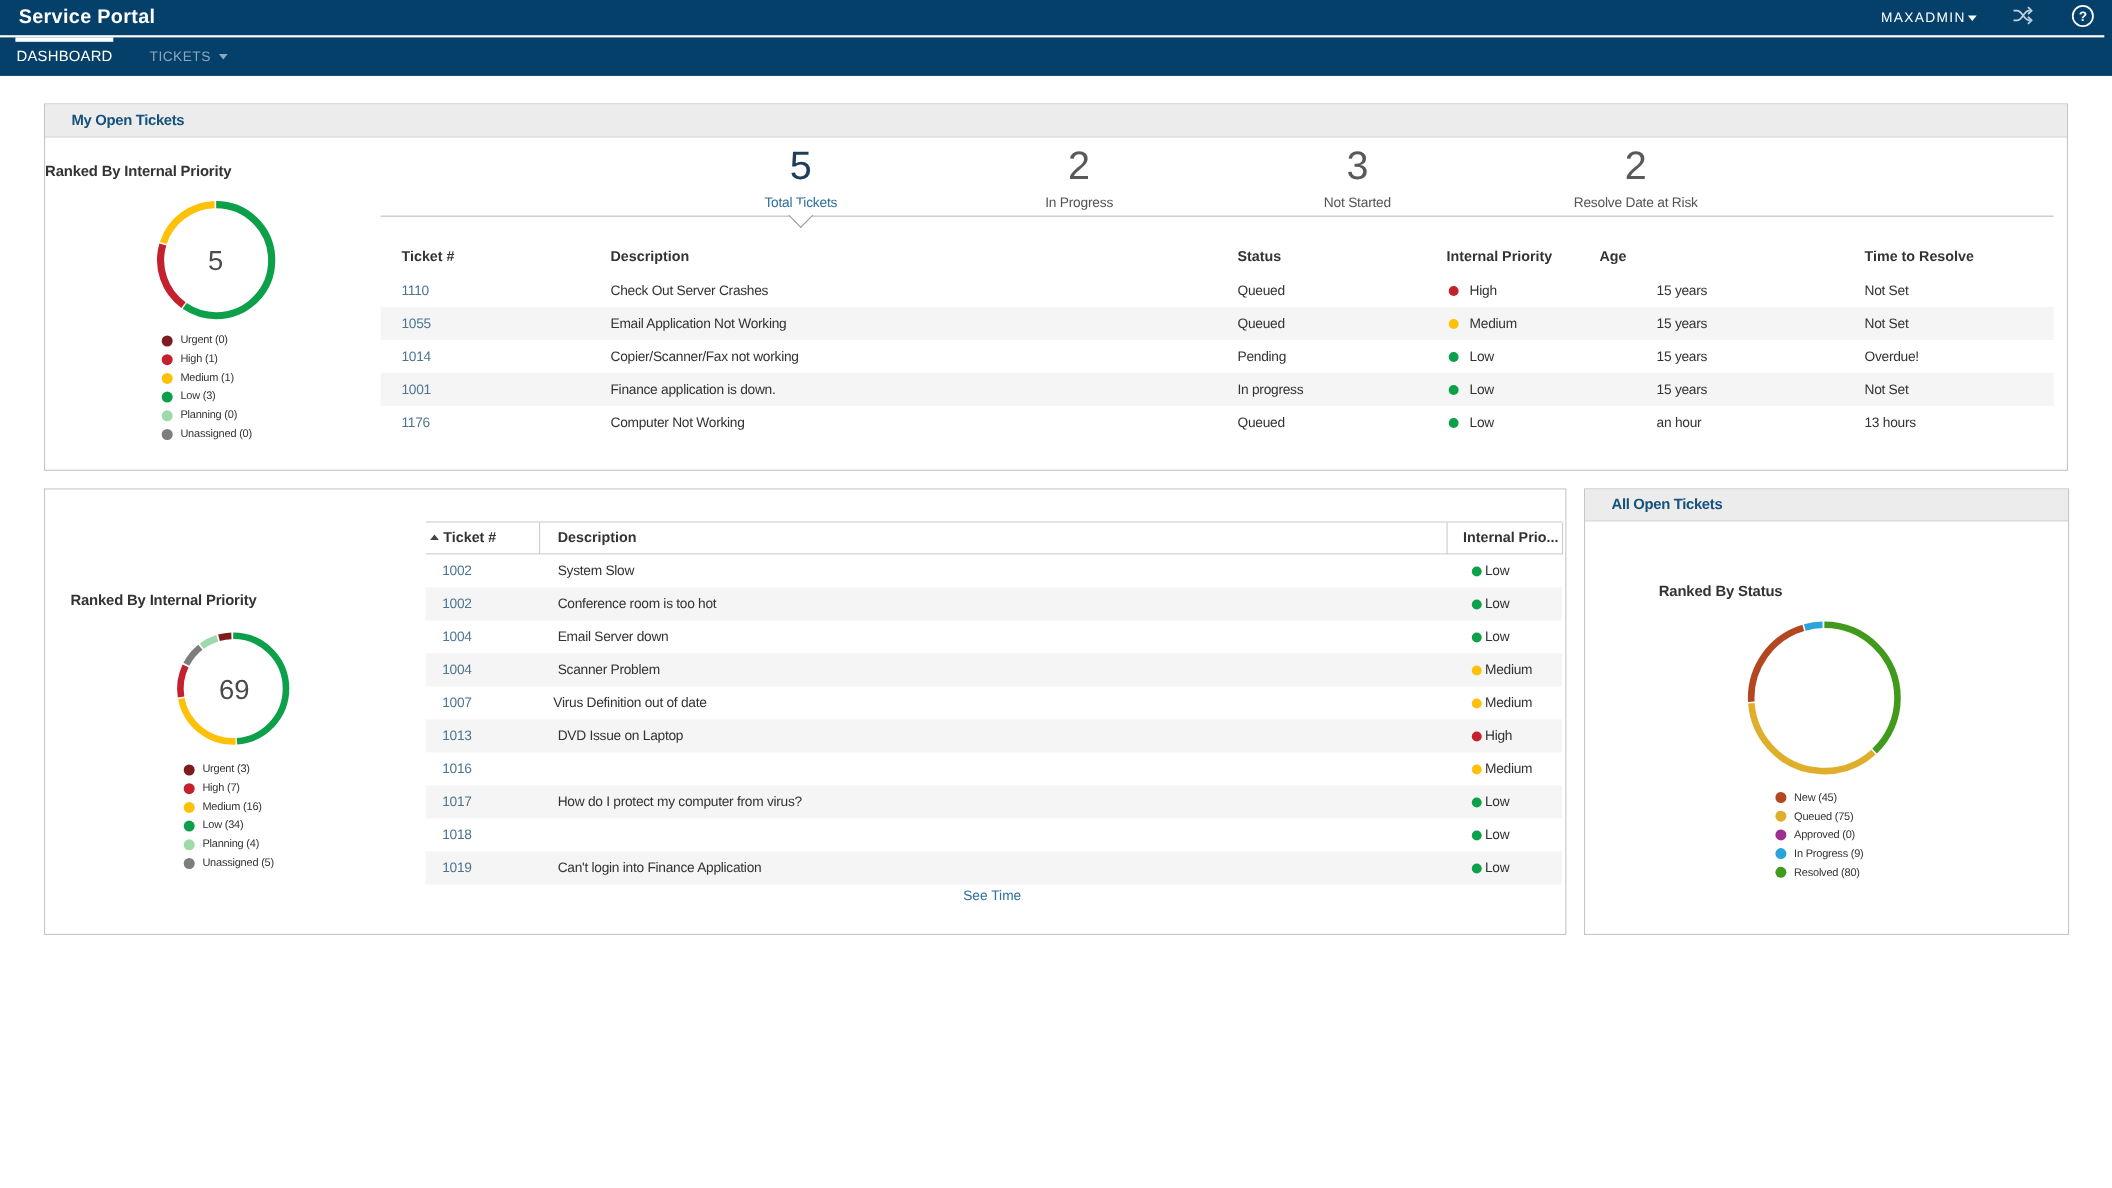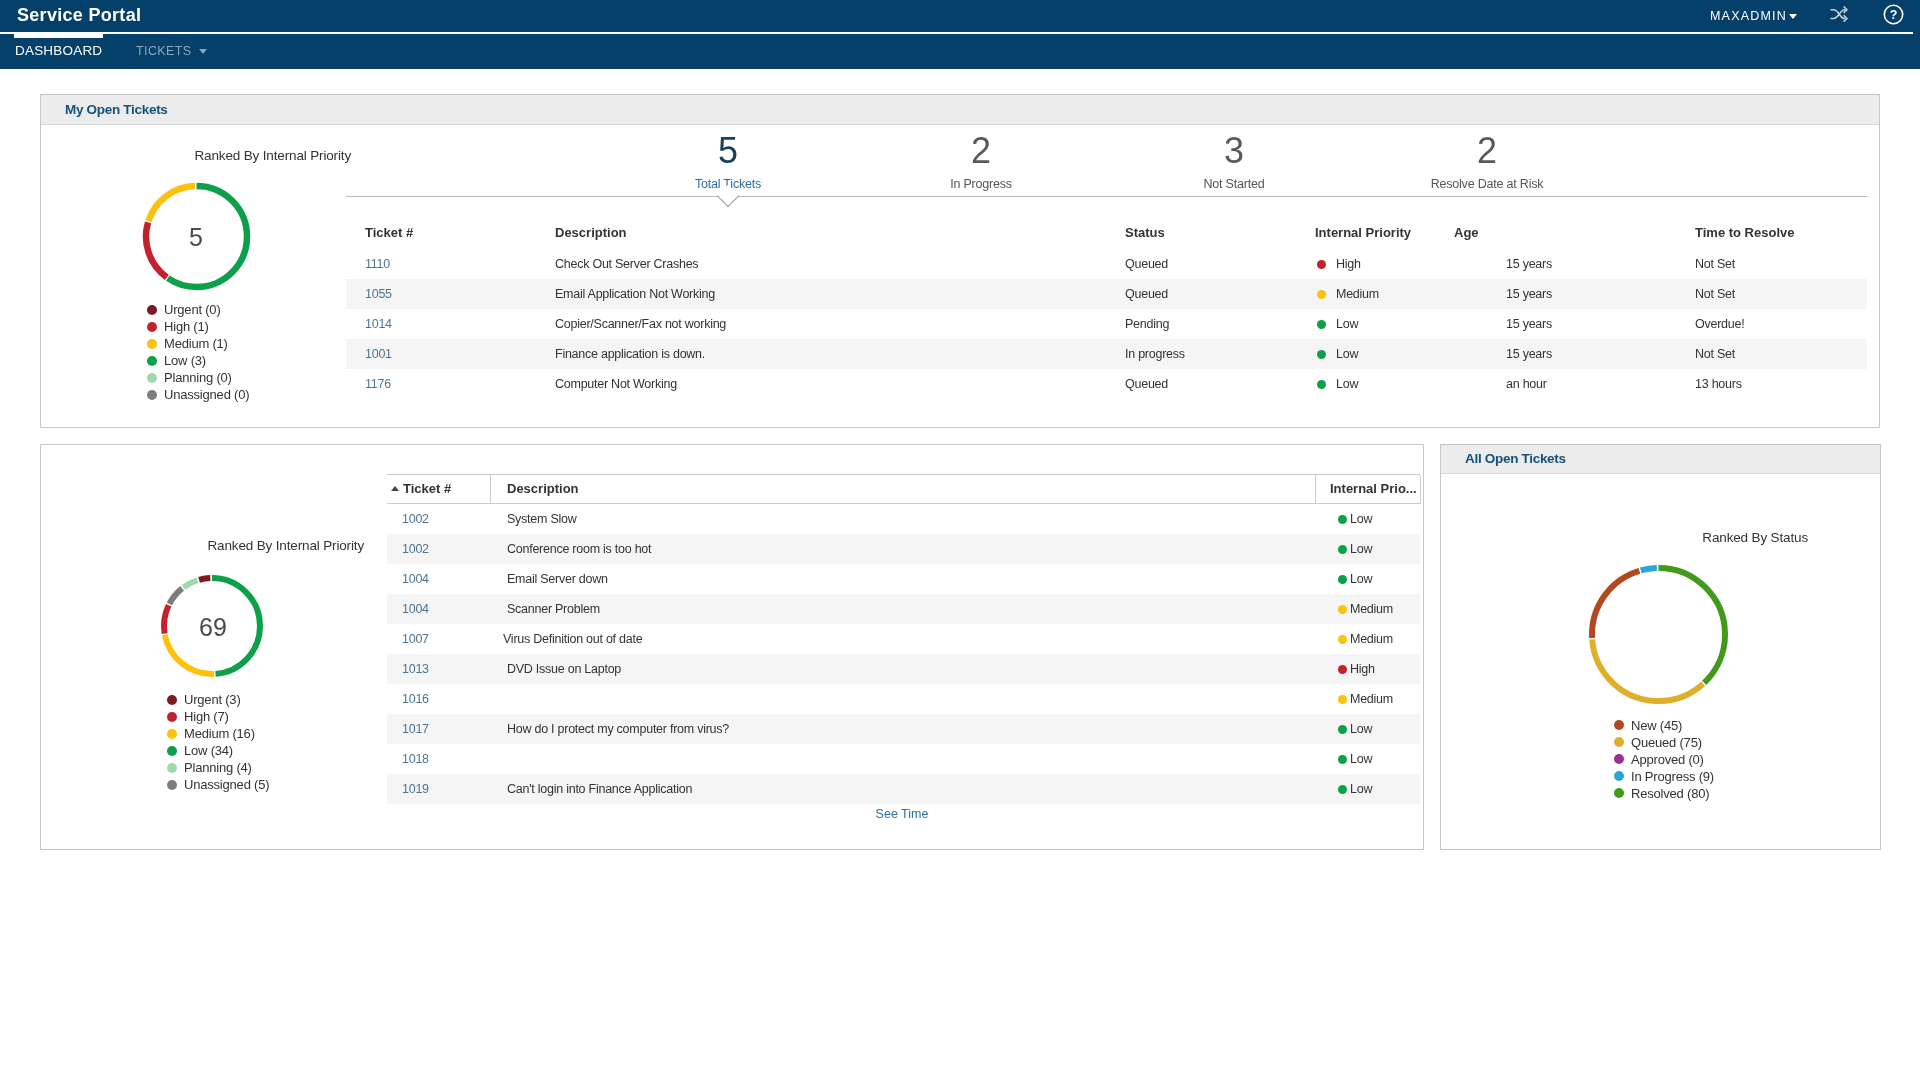--- a/index.html
+++ b/index.html
@@ -1,20 +1,20 @@
 <!DOCTYPE html>
 <html><head><meta charset="utf-8"><style>
 *{margin:0;padding:0;box-sizing:border-box}
 body{width:1920px;height:1080px;font-family:"Liberation Sans",sans-serif;background:#fff;overflow:hidden}
 .abs{position:absolute}
 .panel{position:absolute;background:#fff;border:1px solid #c6c6c6}
 .phead{height:30px;background:#ececec;border-bottom:1px solid #d8d8d8;line-height:29px;padding-left:24px;font-size:13.5px;font-weight:bold;letter-spacing:-0.3px;color:#14517c}
-.li{position:absolute;height:17px;display:flex;align-items:center;font-size:13px;letter-spacing:-0.2px;color:#333;white-space:nowrap}
+.li{position:absolute;height:17px;display:flex;align-items:center;font-size:10px;letter-spacing:-0.2px;color:#333;white-space:nowrap}
 .li i{display:inline-block;width:10px;height:10px;border-radius:50%;margin-right:7px;flex:none}
-.ctitle{position:absolute;font-size:13.5px;font-weight:normal;letter-spacing:-0.15px;color:#333;text-align:right;white-space:nowrap}
+.ctitle{position:absolute;font-size:13.5px;font-weight:bold;letter-spacing:-0.15px;color:#333;text-align:left;white-space:nowrap}
 .dnum{position:absolute;display:flex;align-items:center;justify-content:center;font-size:25px;color:#4a4a4a}
 .stat{position:absolute;width:240px;text-align:center}
 .stat .n{font-size:36px;line-height:36px;color:#58595b}
 .stat .l{font-size:12.5px;letter-spacing:-0.2px;color:#555;margin-top:8px}
 .stat.sel .n{color:#1d3d5c}
 .stat.sel .l{color:#2e6f9e}
 .th{position:absolute;font-size:13px;font-weight:bold;color:#333;line-height:16px;white-space:nowrap}
 .row{position:absolute;height:30px;font-size:12.5px;letter-spacing:-0.25px;color:#333}
 .row span{position:absolute;line-height:30px;white-space:nowrap}
 .row .lk{color:#4d7590}

